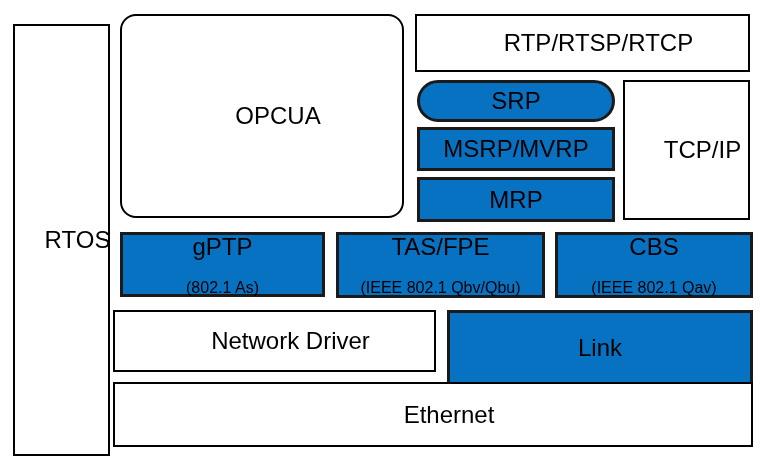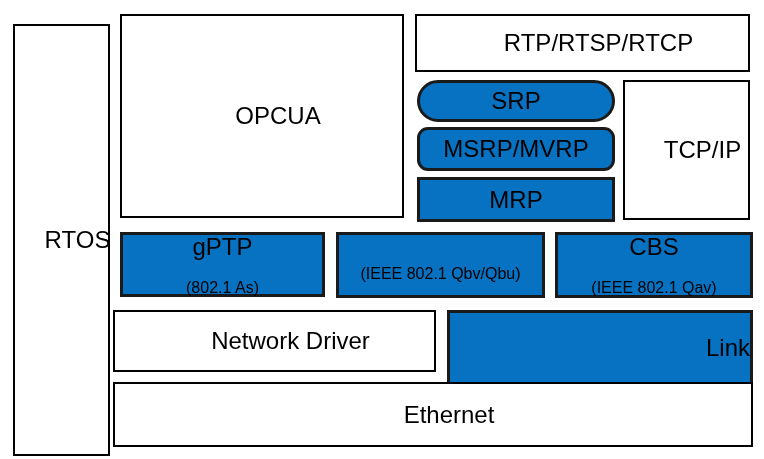--- a/index.html
+++ b/index.html
@@ -45,51 +45,52 @@
     white-space: nowrap;
   }
 </style>
 </head>
 <body>
 
 <div id="canvas">
     <div class="box white" style="left: 13px; top: 24px; width: 97px; height: 432px;">
       <div class="label">RTOS</div>
     </div>
-    <div class="box white" style="left: 120px; top: 14px; width: 284px; height: 204px;">
+    <div class="box white" style="left: 120px; top: 14px; width: 284px; height: 204px; border-radius: 16px;">
       <div class="label">OPCUA</div>
     </div>
     <div class="box white" style="left: 415px; top: 14px; width: 335px; height: 58px;">
       <div class="label">RTP/RTSP/RTCP</div>
     </div>
     <div class="box blue" style="left: 417px; top: 80px; width: 198px; height: 42px; background: rgb(8, 114, 194); border-radius: 21px;">
       <div class="label">SRP</div>
     </div>
-    <div class="box blue" style="left: 417px; top: 127px; width: 198px; height: 44px; background: rgb(8, 114, 194); border-radius: 11px;">
+    <div class="box blue" style="left: 417px; top: 127px; width: 198px; height: 44px; background: rgb(8, 114, 194);">
       <div class="label">MSRP/MVRP</div>
     </div>
     <div class="box blue" style="left: 417px; top: 177px; width: 198px; height: 45px; background: rgb(8, 114, 194);">
       <div class="label">MRP</div>
     </div>
     <div class="box white" style="left: 623px; top: 80px; width: 127px; height: 140px;">
       <div class="label">TCP/IP</div>
     </div>
     <div class="box blue" style="left: 120px; top: 232px; width: 205px; height: 65px; background: rgb(8, 114, 194);">
       <div class="label">gPTP</div>
       <div class="sublabel">(802.1 As)</div>
     </div>
     <div class="box blue" style="left: 336px; top: 232px; width: 209px; height: 66px; background: rgb(8, 114, 194);">
+      <div class="label">TAS/FPE</div>
       <div class="sublabel">(IEEE 802.1 Qbv/Qbu)</div>
     </div>
     <div class="box blue" style="left: 555px; top: 232px; width: 198px; height: 66px; background: rgb(8, 114, 194);">
       <div class="label">CBS</div>
       <div class="sublabel">(IEEE 802.1 Qav)</div>
     </div>
     <div class="box white" style="left: 113px; top: 310px; width: 323px; height: 62px;">
       <div class="label">Network Driver</div>
     </div>
-    <div class="box blue" style="left: 447px; top: 310px; width: 306px; height: 76px; background: rgb(8, 114, 194); align-items: flex-end;">
+    <div class="box blue" style="left: 447px; top: 310px; width: 306px; height: 76px; background: rgb(8, 114, 194);">
       <div class="label">Link</div>
     </div>
     <div class="box white" style="left: 113px; top: 382px; width: 640px; height: 65px;">
       <div class="label">Ethernet</div>
     </div>
   </div>
 
 </body></html>

